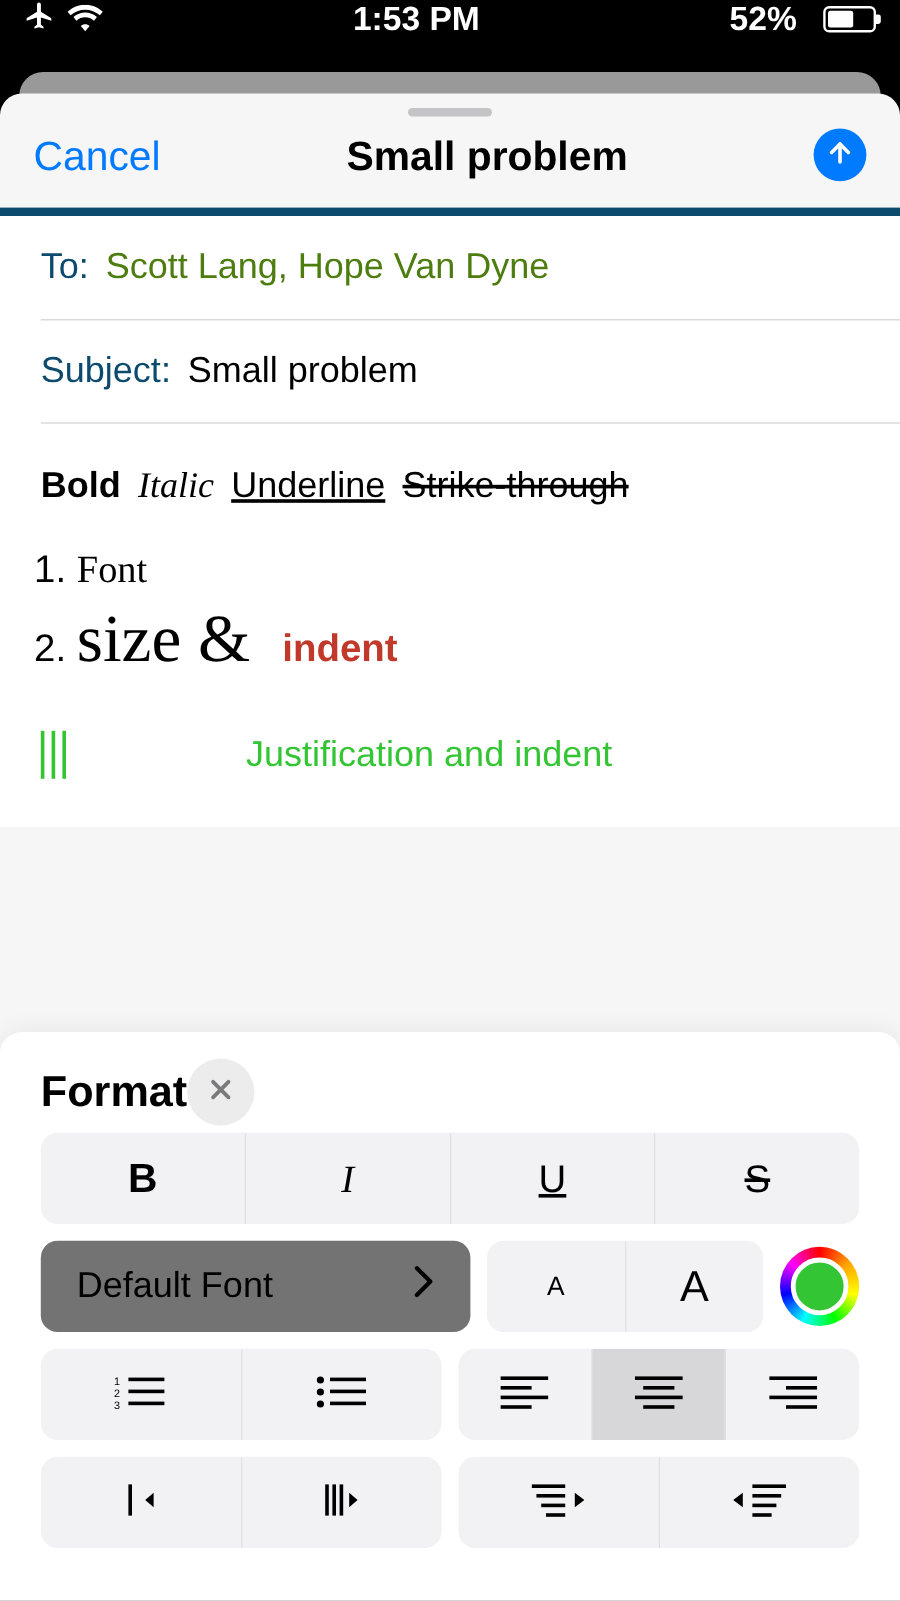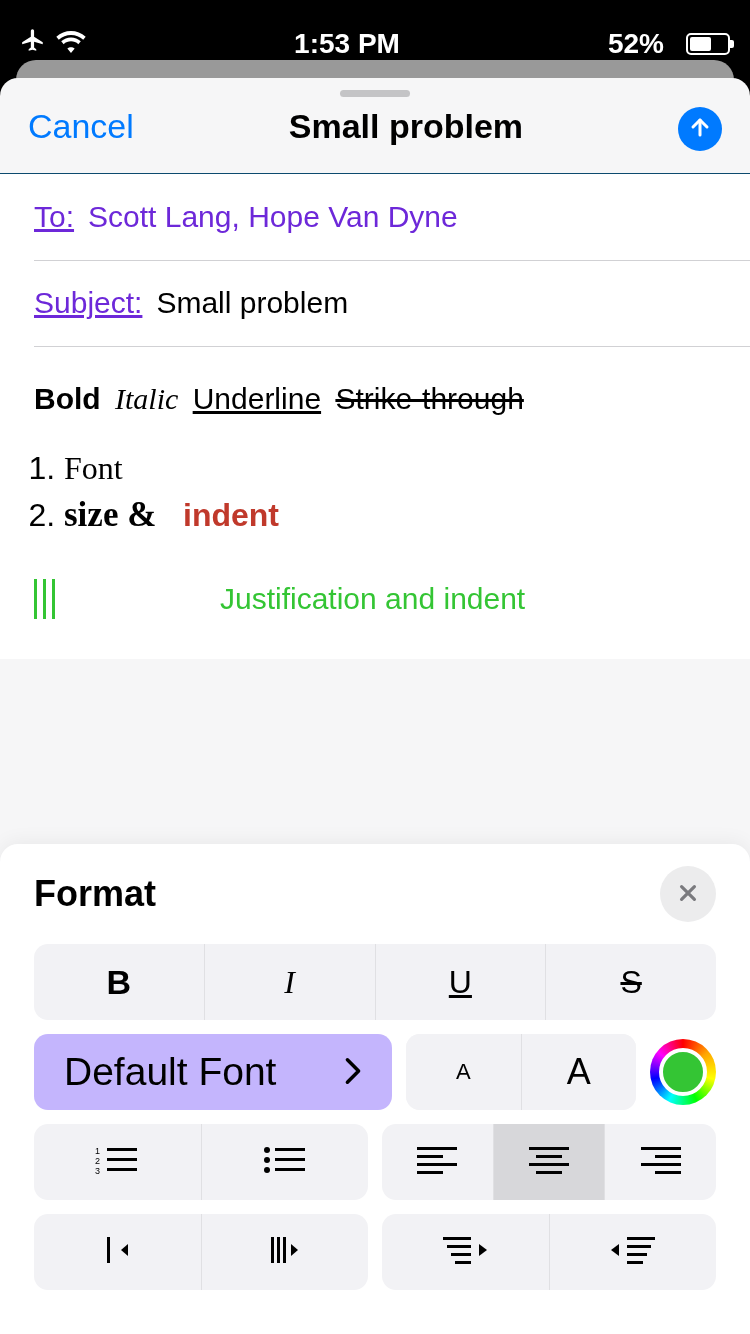--- a/index.html
+++ b/index.html
@@ -10,21 +10,21 @@
       font-family: -apple-system, "Helvetica Neue", Helvetica, Arial, sans-serif;
       overflow: hidden;
       position: relative;
     }
     
     .status-bar {
       height: 60px;
       background: #000;
       color: #fff;
       display: flex;
-      align-items: flex-end;
+      align-items: flex-start;
       padding: 0 20px;
       font-size: 28px;
       font-weight: 600;
     }
     .status-left { display: flex; align-items: center; gap: 10px; }
     .status-center { flex: 1; text-align: center; }
     .status-right { display: flex; align-items: center; gap: 18px; }
     .battery-outline {
       display: inline-block;
       width: 44px; height: 22px;
@@ -45,91 +45,91 @@
     .sheet {
       position:absolute; top:78px; left:0; right:0; bottom:0;
       background:#f6f6f7; border-radius:18px 18px 0 0;
       display:flex; flex-direction:column;
     }
     .grabber {
       width:70px; height:7px; background:#c4c4c6;
       border-radius:4px; margin:12px auto 10px;
     }
     .compose-header {
-      display:flex; align-items:flex-start; justify-content:space-between;
-      padding: 0 28px 22px; border-bottom:1px solid #0c4a6e;
+      display:flex; align-items:flex-end; justify-content:space-between;
+      padding: 0 28px 22px; border-bottom:7px solid #0c4a6e;
     }
     .cancel { color:#007aff; font-size:34px; }
     .compose-title { font-size:34px; font-weight:700; color:#000; }
     .send-btn {
       width:44px; height:44px; border-radius:22px; background:#007aff;
       display:flex; align-items:center; justify-content:center;
     }
 
     .fields { background:#fff; }
     .field-row {
       padding: 26px 34px; display:flex; align-items:center;
       font-size:30px; position:relative;
     }
     .field-row + .field-row::before,
     .body-area::before {
       content:''; position:absolute; left:34px; right:0; top:0;
       height:1px; background:#d1d1d4;
     }
-    .field-label { color:#6d28d9; margin-right:14px;text-decoration:underline; }
-    .recipients { color:#6d28d9; }
+    .field-label { color:#0c4a6e; margin-right:14px; }
+    .recipients { color:#4d7c0f; }
 
     .body-area { position:relative; padding: 36px 34px 40px; font-size:30px; color:#000; background:#fff; flex:1; }
     .body-line1 span { margin-right: 6px; }
     .bold { font-weight:700; }
     .italic { font-style:italic; font-family: Georgia, serif; }
     .underline { text-decoration: underline; }
     .strike { text-decoration: line-through; }
     .body-list { margin: 30px 0 0 30px; font-size:32px; }
     .body-list li { padding: 4px 0; }
     .li-font { font-family: Georgia, "Times New Roman", serif; }
-    .li-size { font-family: "Comic Sans MS", "Marker Felt", cursive; font-weight:700; font-size:35px; }
+    .li-size { font-family: "Comic Sans MS", "Marker Felt", cursive; font-weight:400; font-size:56px; }
     .li-color { color:#c0392b; font-family: "Arial Narrow", Arial, sans-serif; font-weight:700; }
     .justline {
       margin-top:40px; display:flex; align-items:center;
-      color:#34c534; font-size:30px;gap:15px;
+      color:#34c534; font-size:30px;
     }
     .justline .bars { display:flex; gap:6px; margin-right:150px; }
     .justline .bars span { width:3px; height:40px; background:#34c534; }
 
     
     .format-panel {
       position:absolute; left:0; right:0; bottom:0;
       background:#fff; border-radius:18px 18px 0 0;
       box-shadow: 0 -2px 20px rgba(0,0,0,.06);
       padding: 22px 34px 30px;
     }
-    .format-header { display:flex; align-items:center; justify-content:space-between; margin-bottom:22px; }
+    .format-header { display:flex; align-items:center; margin-bottom:6px; }
     .format-title { font-size:36px; font-weight:700; }
     .close-btn {
       width:56px; height:56px; border-radius:28px; background:#ececed;
       display:flex; align-items:center; justify-content:center;
       color:#7a7a7e; font-size:30px;
     }
     .seg-row { display:flex; gap:6px; margin-bottom:14px; }
     .seg {
       flex:1; height:76px; background:#f2f2f5; border-radius:14px;
       display:flex; align-items:center; justify-content:center;
     }
     .seg.active { background:#d7d7da; }
     .seg-group { display:flex; flex:1; background:#f2f2f5; border-radius:14px; overflow:hidden; }
     .seg-group .seg { border-radius:0; background:transparent; }
     .seg-group .seg + .seg { border-left:1px solid #e0e0e3; }
     .seg-group .seg.active { background:#d7d7da; }
 
     .font-row { display:flex; gap:14px; margin-bottom:14px; align-items:center; }
     .font-btn {
-      flex:1; height:76px; background:#c4b5fd; border-radius:14px;
+      flex:1; height:76px; background:#737373; border-radius:14px;
       display:flex; align-items:center; justify-content:space-between;
-      padding:0 30px; font-size:39px;
+      padding:0 30px; font-size:30px;
     }
     .size-group { width:230px; display:flex; background:#f2f2f5; border-radius:14px; overflow:hidden; }
     .size-group .seg { border-radius:0; }
     .size-group .seg + .seg { border-left:1px solid #e0e0e3; }
     .color-btn {
       width:66px; height:66px; border-radius:33px;
       background: conic-gradient(red,orange,yellow,lime,cyan,blue,magenta,red);
       display:flex; align-items:center; justify-content:center;
     }
     .color-inner { width:48px; height:48px; border-radius:24px; background:#34c534; border:4px solid #fff; }

